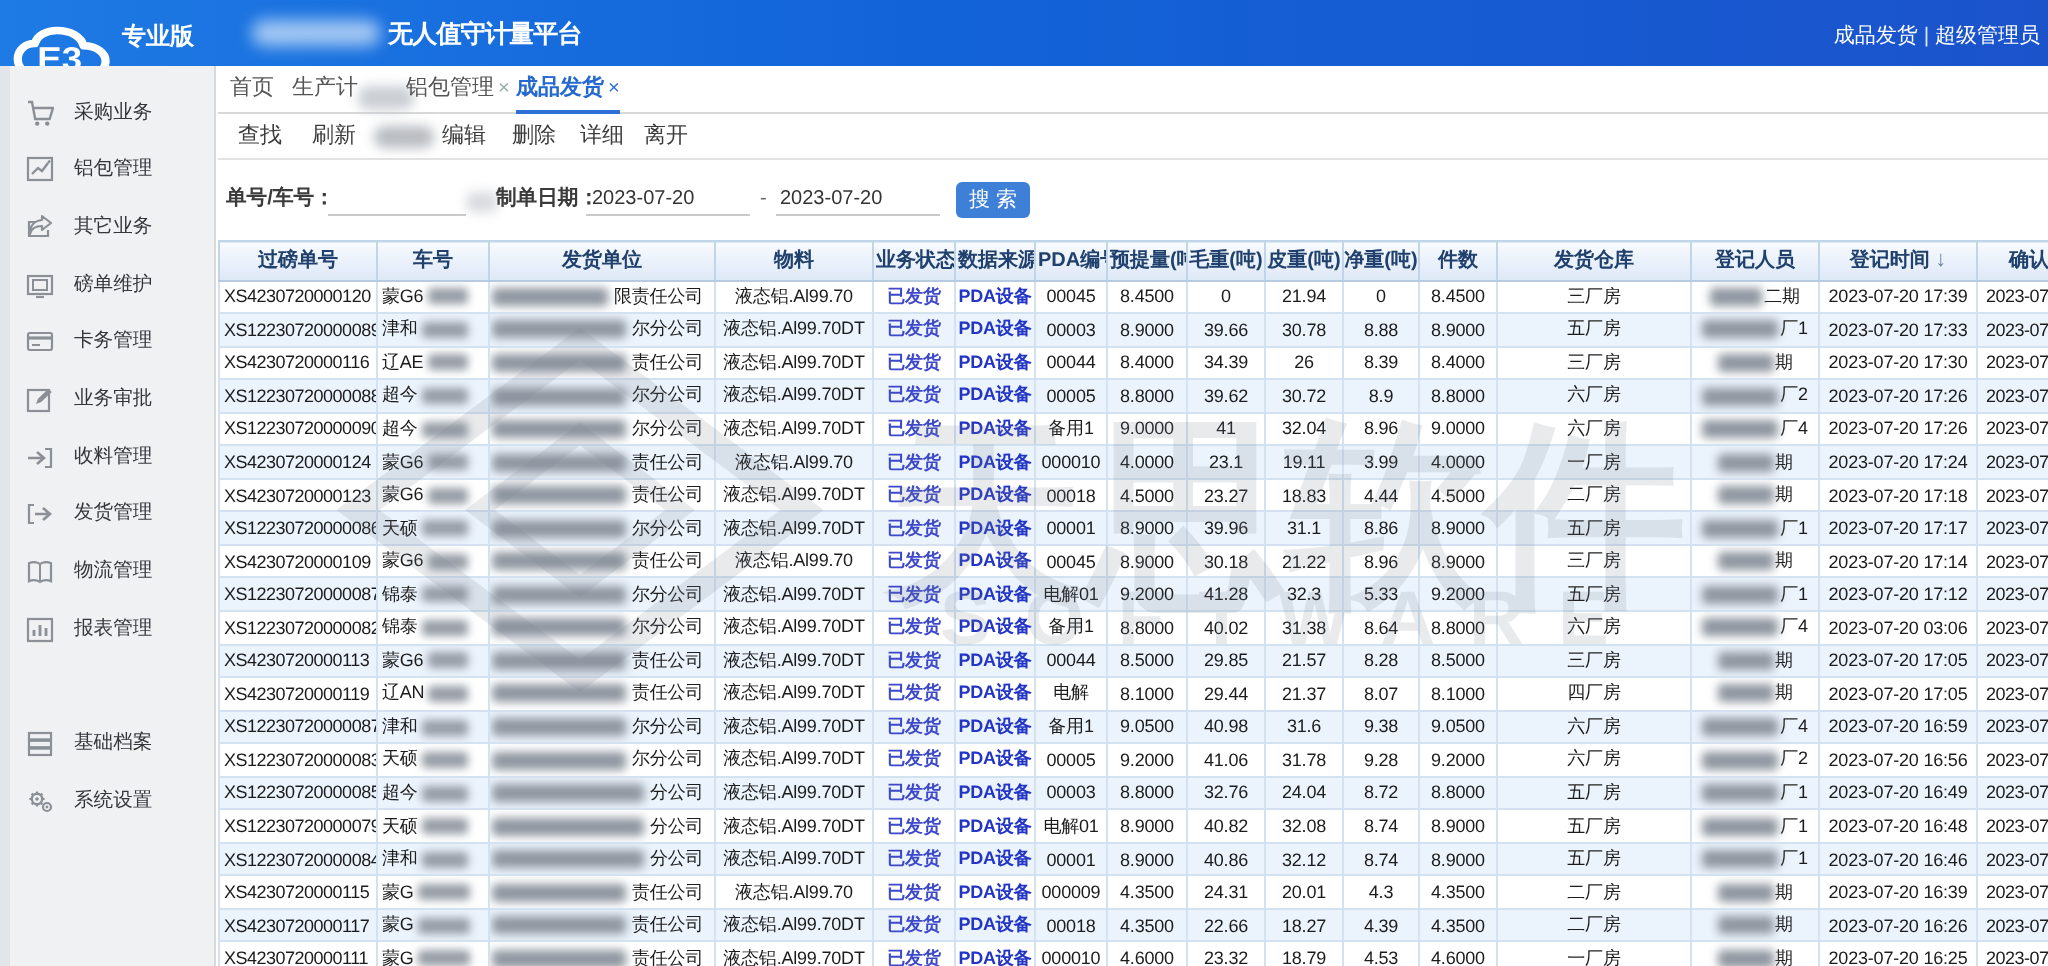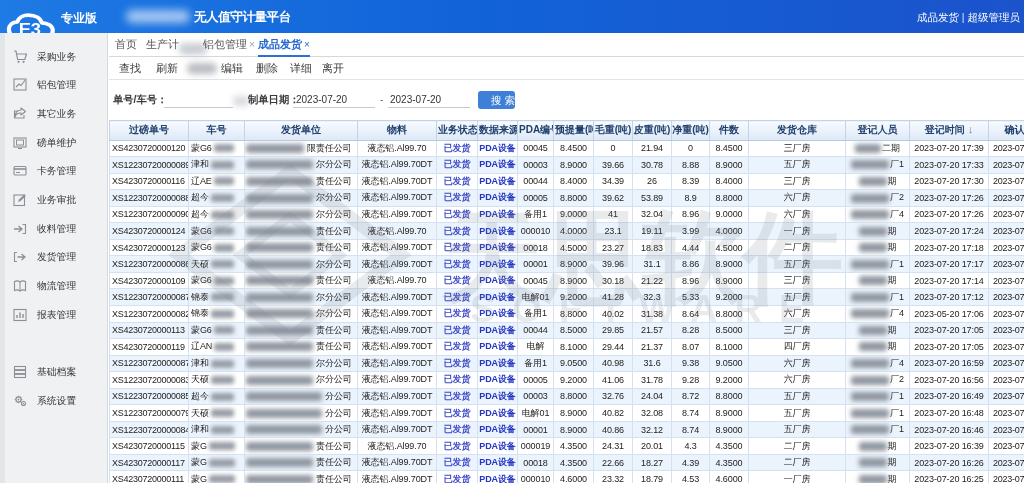--- a/index.html
+++ b/index.html
@@ -25,21 +25,21 @@
 .tab.act .x{color:#2e6fd6;font-weight:normal}
 #tblur{position:absolute;left:55px;top:5px;width:28px;height:12px;background:#b9bfc6;border-radius:5px;filter:blur(3px);opacity:.75}
 #toolbar{position:absolute;left:0;top:24px;width:915px;height:23px;border-bottom:1px solid #e3e3e3}
 .tbi{position:absolute;top:0;height:23px;line-height:23px;font-size:11px;color:#3c3c3c}
 #toolblur{position:absolute;left:78px;top:6px;width:30px;height:11px;background:#a7acb2;border-radius:5px;filter:blur(3px);opacity:.8}
 #filter{position:absolute;left:0;top:47px;width:915px;height:40px}
 #filter .lab{position:absolute;top:0;height:40px;line-height:40px;font-size:10.3px;color:#3b3b3b;font-weight:bold}
 .uline{position:absolute;top:26.5px;height:1px;background:#c9c9c9}
 .dateval{position:absolute;top:0;height:40px;line-height:40px;font-size:10px;color:#333}
 #fblur{position:absolute;left:124px;top:16px;width:16px;height:10px;background:#c6cad0;border-radius:4px;filter:blur(3px);opacity:.7}
-#searchbtn{position:absolute;left:369px;top:11px;width:37px;height:18px;background:#3e80d8;border-radius:3px;color:#fff;font-size:10.5px;text-align:right;line-height:18px}
+#searchbtn{position:absolute;left:369px;top:11px;width:37px;height:18px;background:#3e80d8;border-radius:3px;color:#fff;font-size:10.5px;text-align:center;line-height:18px}
 
 #grid{position:absolute;left:0px;top:87px;width:915px;height:363px;overflow:hidden}
 table{border-collapse:collapse;table-layout:fixed;width:950px}
 th,td{border:1px solid #d3e1f1;overflow:hidden;white-space:nowrap;padding:0;height:16.55px}
 thead th{height:19.5px;background:linear-gradient(#f8fbfe,#e7effa 60%,#dde9f6);border:1px solid #c2d4e8;border-bottom:1px solid #b6cbe2;color:#20406e;font-size:10px;font-weight:bold;text-align:center}
 td{font-size:9px;color:#1c1c1c;text-align:center;vertical-align:middle;letter-spacing:-0.1px}
 tr.even td{background:#ebf3fc}
 tr.odd td{background:#fff}
 td.l{text-align:left;padding-left:2px;letter-spacing:-0.25px}
 td.l2{text-align:left;padding-left:2px}
@@ -294,21 +294,21 @@
             <tr class="even">
               <td class="l">XS12230720000088</td>
               <td class="l2">超今<span class="bb" style="width:23px"></span></td>
               <td class="l2" style="padding-left:1px"><span class="bbw" style="width:67px"></span>尔分公司</td>
               <td>液态铝.Al99.70DT</td>
               <td class="st">已发货</td>
               <td class="src">PDA设备</td>
               <td>00005</td>
               <td>8.8000</td>
               <td>39.62</td>
-              <td>53.89</td>
+              <td>30.72</td>
               <td>8.9</td>
               <td>8.8000</td>
               <td>六厂房</td>
               <td><span class="bbw" style="width:38px;margin-right:1px"></span>厂2</td>
               <td>2023-07-20 17:26</td>
               <td class="l" style="padding-left:4px">2023-07-2</td>
             </tr>
             <tr class="odd">
               <td class="l">XS12230720000090</td>
               <td class="l2">超今<span class="bb" style="width:23px"></span></td>
@@ -425,21 +425,21 @@
               <td class="st">已发货</td>
               <td class="src">PDA设备</td>
               <td>备用1</td>
               <td>8.8000</td>
               <td>40.02</td>
               <td>31.38</td>
               <td>8.64</td>
               <td>8.8000</td>
               <td>六厂房</td>
               <td><span class="bbw" style="width:38px;margin-right:1px"></span>厂4</td>
-              <td>2023-05-20 17:06</td>
+              <td>2023-07-20 03:06</td>
               <td class="l" style="padding-left:4px">2023-07-2</td>
             </tr>
             <tr class="even">
               <td class="l">XS4230720000113</td>
               <td class="l2">蒙G6<span class="bb" style="width:20px"></span></td>
               <td class="l2" style="padding-left:1px"><span class="bbw" style="width:67px"></span>责任公司</td>
               <td>液态铝.Al99.70DT</td>
               <td class="st">已发货</td>
               <td class="src">PDA设备</td>
               <td>00044</td>
@@ -561,21 +561,21 @@
               <td>2023-07-20 16:46</td>
               <td class="l" style="padding-left:4px">2023-07-2</td>
             </tr>
             <tr class="odd">
               <td class="l">XS4230720000115</td>
               <td class="l2">蒙G<span class="bb" style="width:26px"></span></td>
               <td class="l2" style="padding-left:1px"><span class="bbw" style="width:67px"></span>责任公司</td>
               <td>液态铝.Al99.70</td>
               <td class="st">已发货</td>
               <td class="src">PDA设备</td>
-              <td>000019</td>
+              <td>000009</td>
               <td>4.3500</td>
               <td>24.31</td>
               <td>20.01</td>
               <td>4.3</td>
               <td>4.3500</td>
               <td>二厂房</td>
               <td><span class="bbw" style="width:28px;margin-right:1px"></span>期</td>
               <td>2023-07-20 16:39</td>
               <td class="l" style="padding-left:4px">2023-07-2</td>
             </tr>

